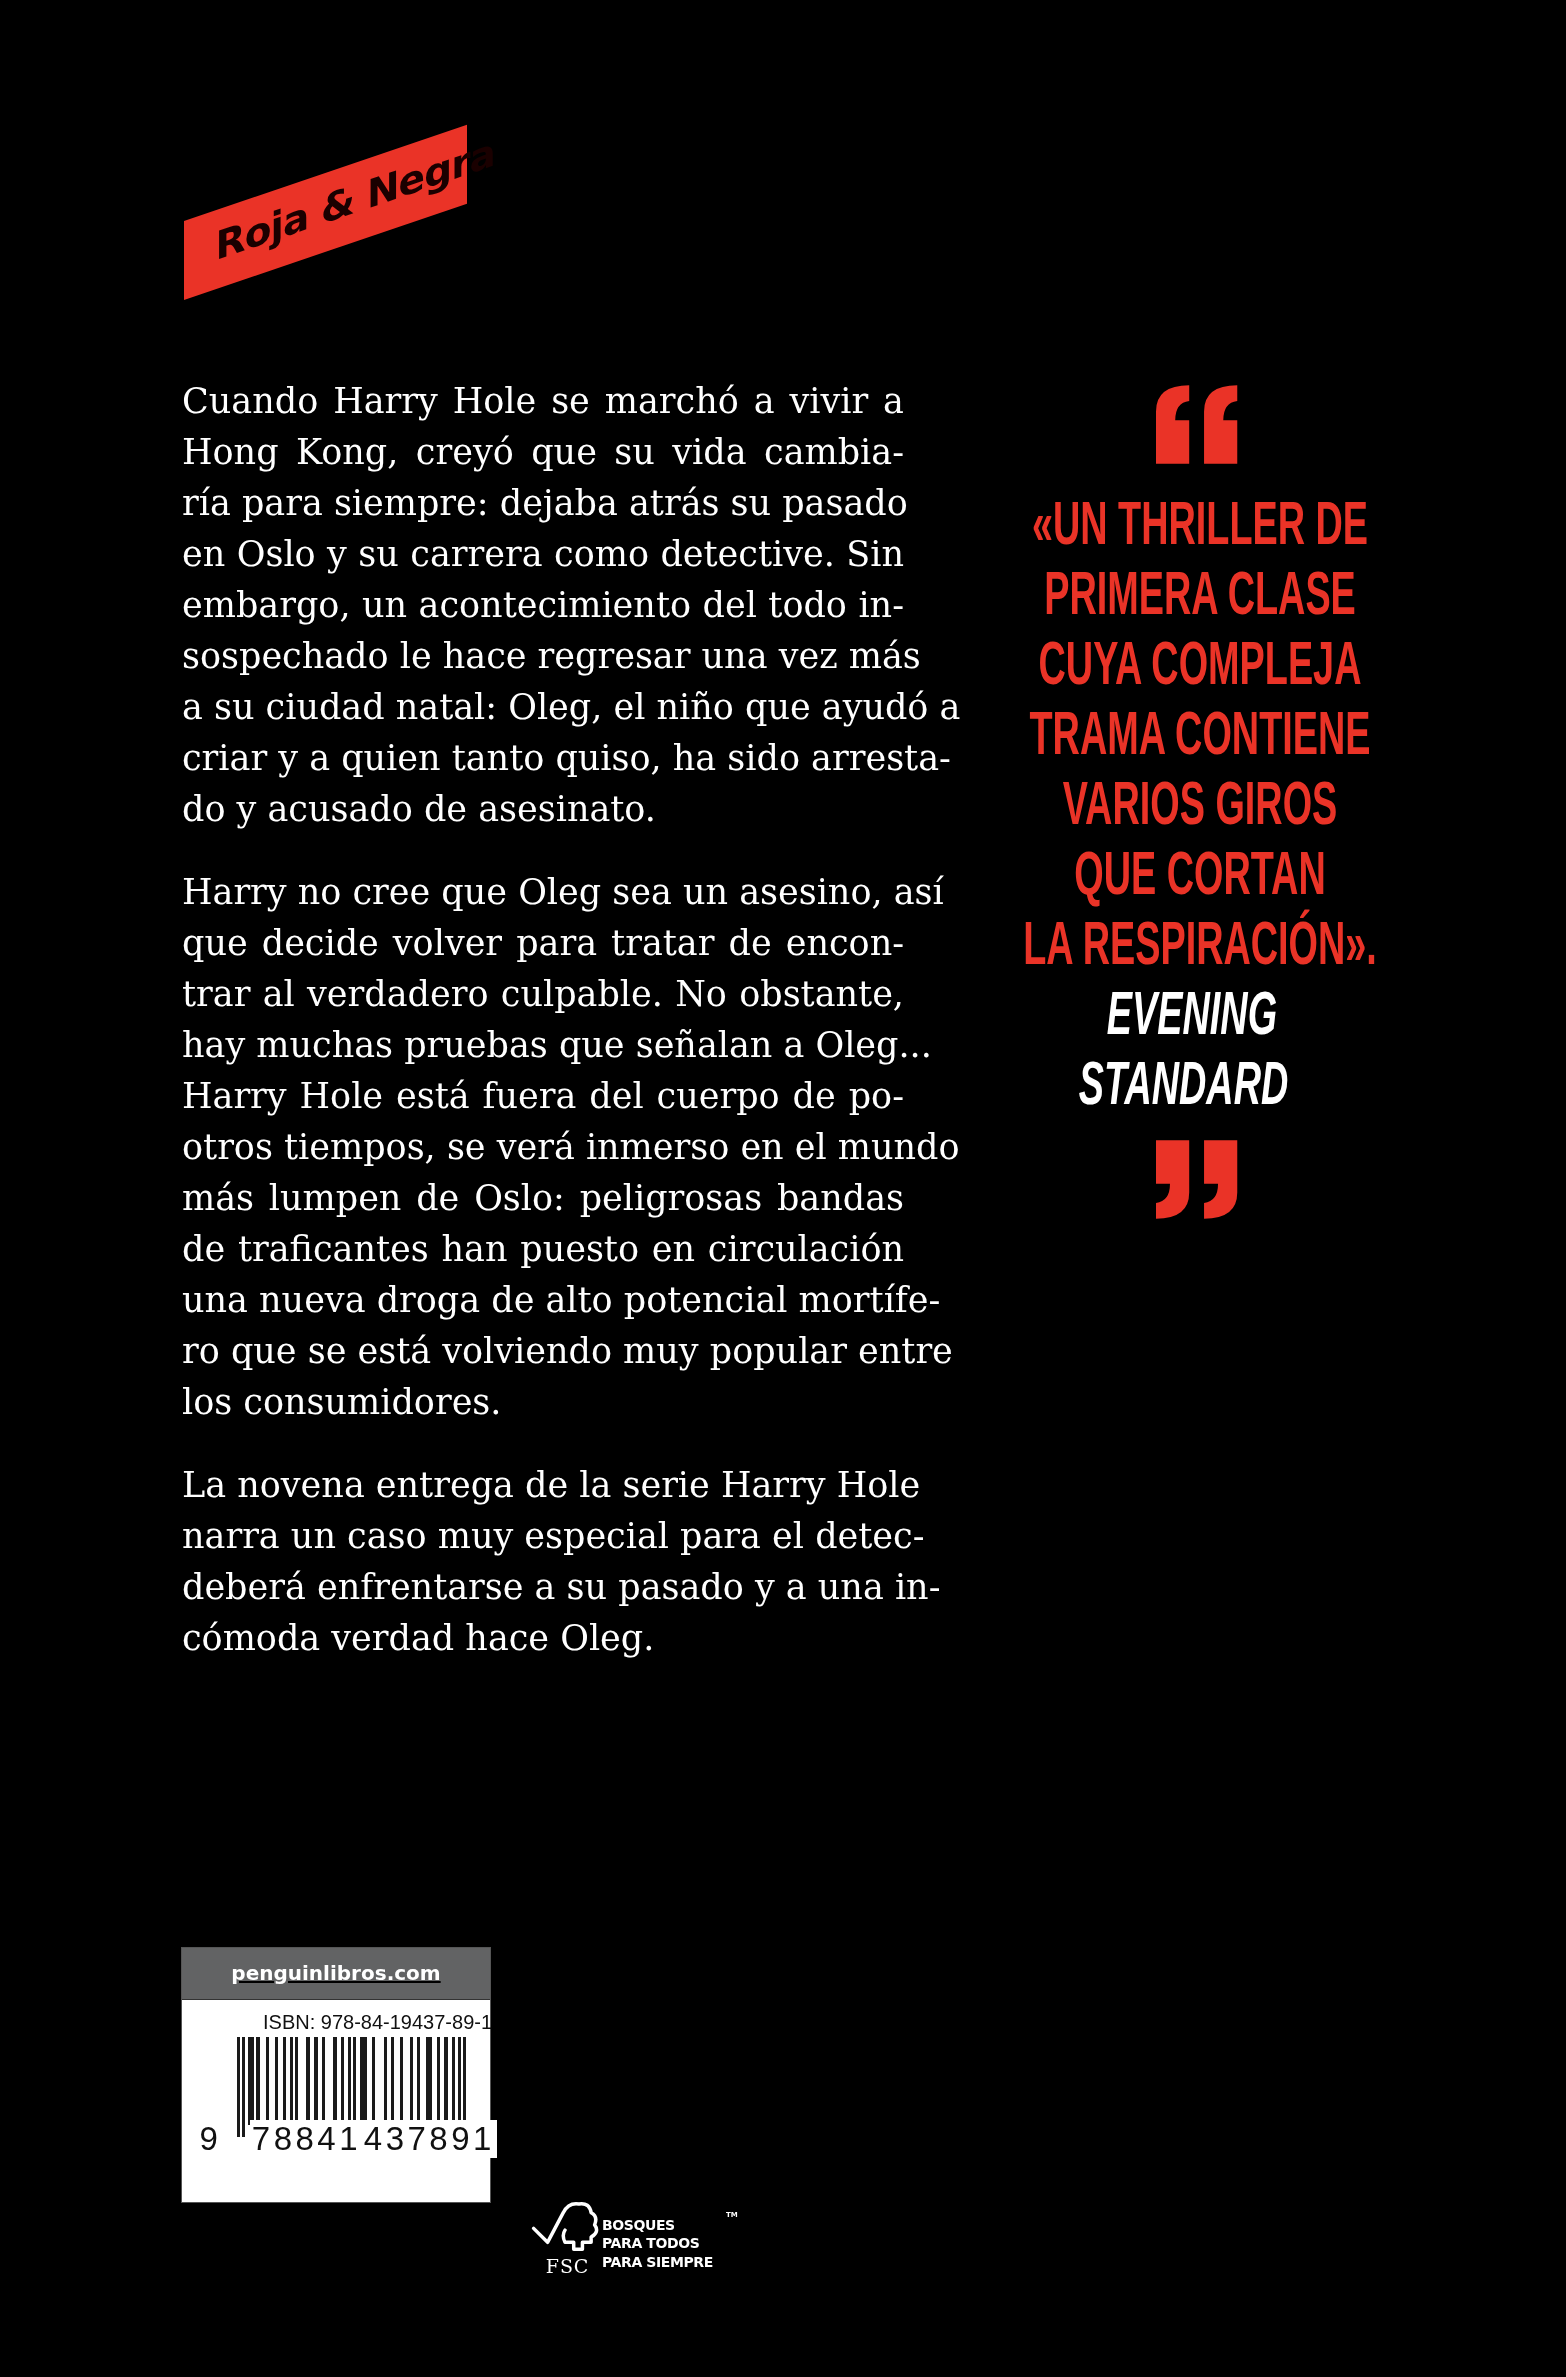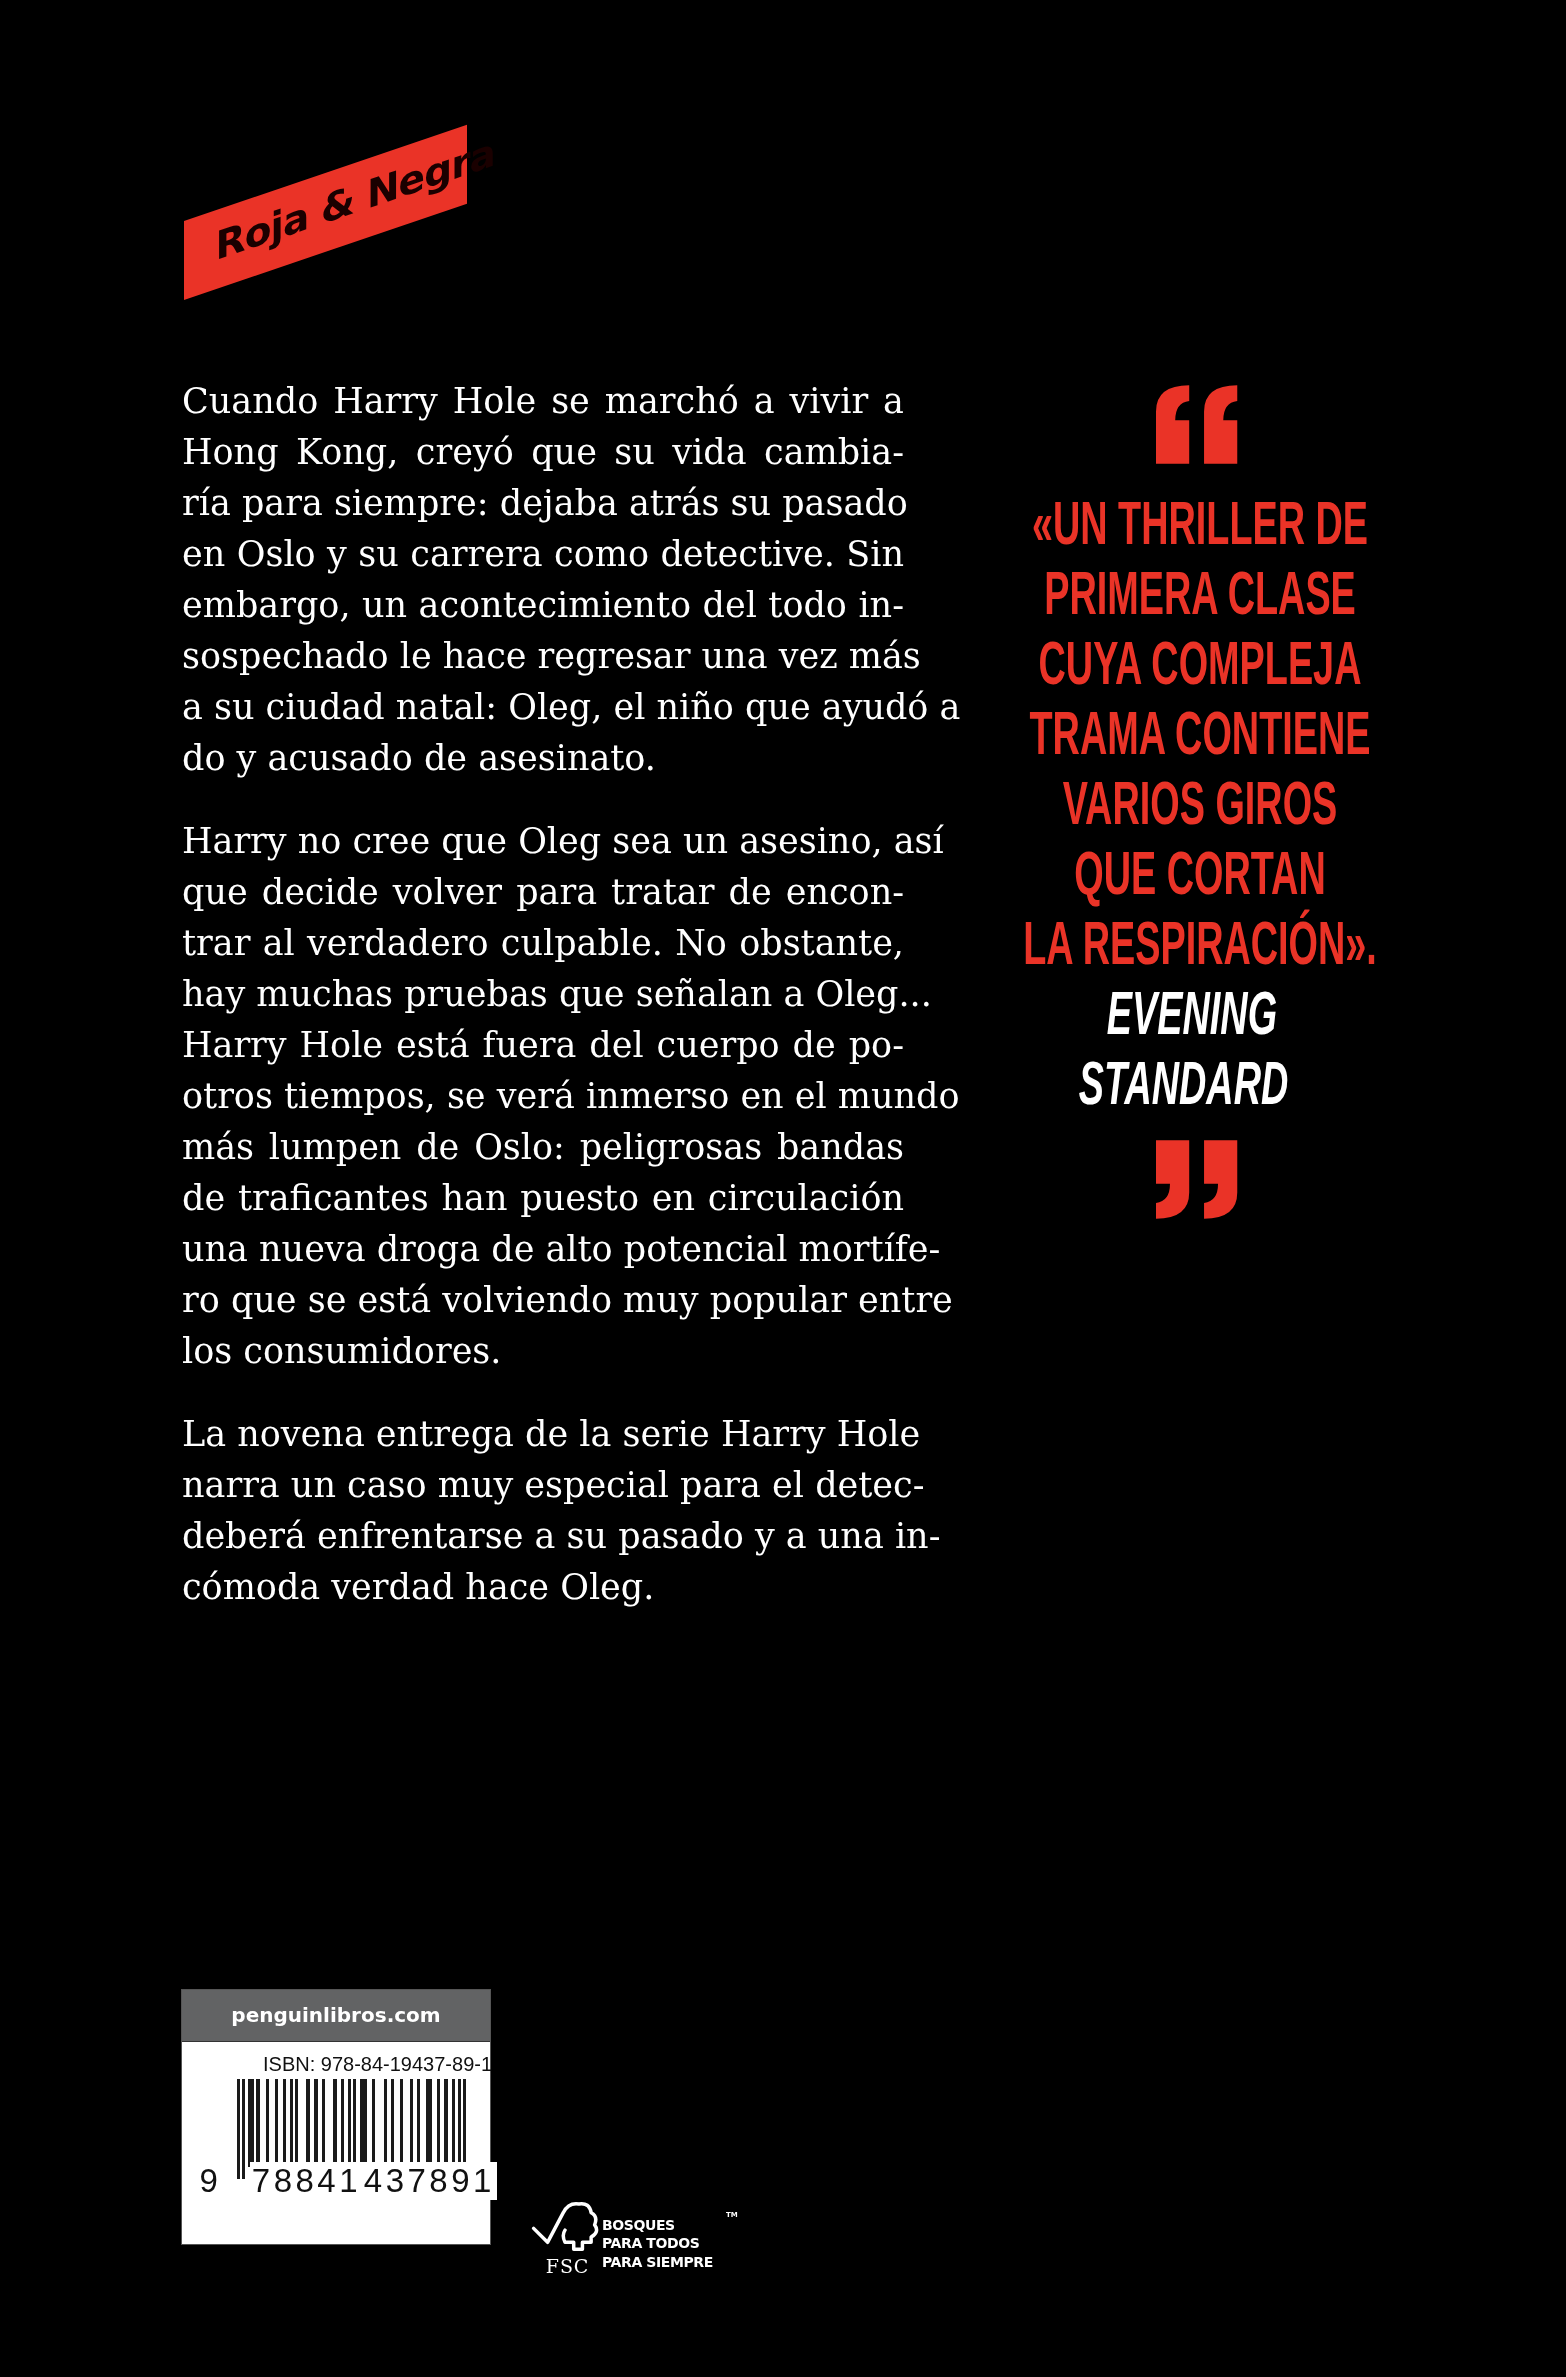--- a/index.html
+++ b/index.html
@@ -48,22 +48,22 @@
     font-family:"Liberation Sans", sans-serif; font-weight:bold; font-style:italic;
     color:#fff; font-size:61px; line-height:70px; text-align:center;
     transform:scaleX(0.62); transform-origin:50% 0;
   }
   .source span { display:block; white-space:nowrap; }
   .source .s1 { margin-left:-26px; }
   .source .s2 { margin-left:-53px; }
 
   
   .barcode-box {
-    position:absolute; left:181px; top:1989px; width:310px; height:256px;
-    background:#fff; border:0.9px solid #555; box-sizing:border-box;
+    position:absolute; left:181px; top:1947px; width:310px; height:256px;
+    background:#fff; border:0.9px solid #555; box-sizing:border-box;text-decoration:underline;
   }
   .barcode-header {
     height:51px; background:#626364; color:#fff;
     font-family:"DejaVu Sans", sans-serif; font-weight:bold; font-size:20px;
     text-align:center; line-height:51px; border-bottom:1.8px solid #333;
   }
   .isbn {
     position:absolute; left:54px; top:63px;
     font-family:"Liberation Sans", sans-serif; font-size:20px; color:#111; white-space:nowrap;margin-left:27px;
   }
@@ -101,20 +101,21 @@
 
 <div class="synopsis">
   <p>
     <span class="line">Cuando Harry Hole se marchó a vivir a</span>
     <span class="line">Hong Kong, creyó que su vida cambia-</span>
     <span class="line">ría para siempre: dejaba atrás su pasado</span>
     <span class="line">en Oslo y su carrera como detective. Sin</span>
     <span class="line">embargo, un acontecimiento del todo in-</span>
     <span class="line">sospechado le hace regresar una vez más</span>
     <span class="line">a su ciudad natal: Oleg, el niño que ayudó a</span>
+    <span class="line">criar y a quien tanto quiso, ha sido arresta-</span>
     <span class="line last">do y acusado de asesinato.</span>
   </p>
   <p>
     <span class="line">Harry no cree que Oleg sea un asesino, así</span>
     <span class="line">que decide volver para tratar de encon-</span>
     <span class="line">trar al verdadero culpable. No obstante,</span>
     <span class="line">hay muchas pruebas que señalan a Oleg...</span>
     <span class="line">Harry Hole está fuera del cuerpo de po-</span>
     <span class="line">otros tiempos, se verá inmerso en el mundo</span>
     <span class="line">más lumpen de Oslo: peligrosas bandas</span>

